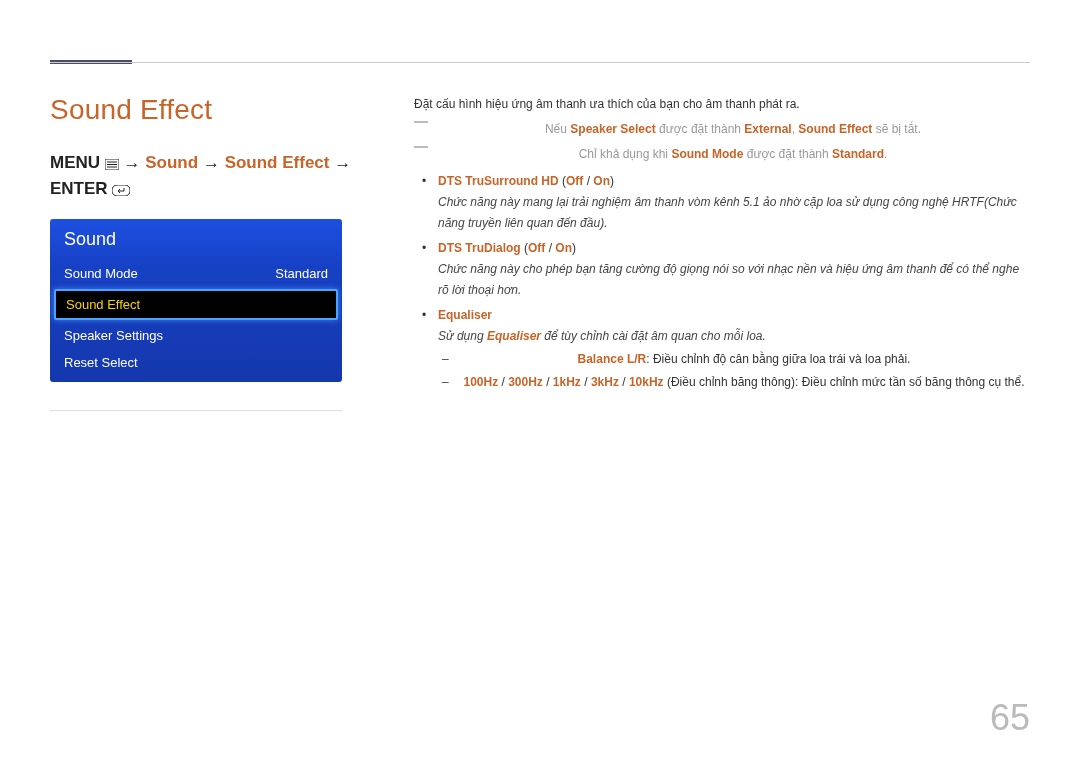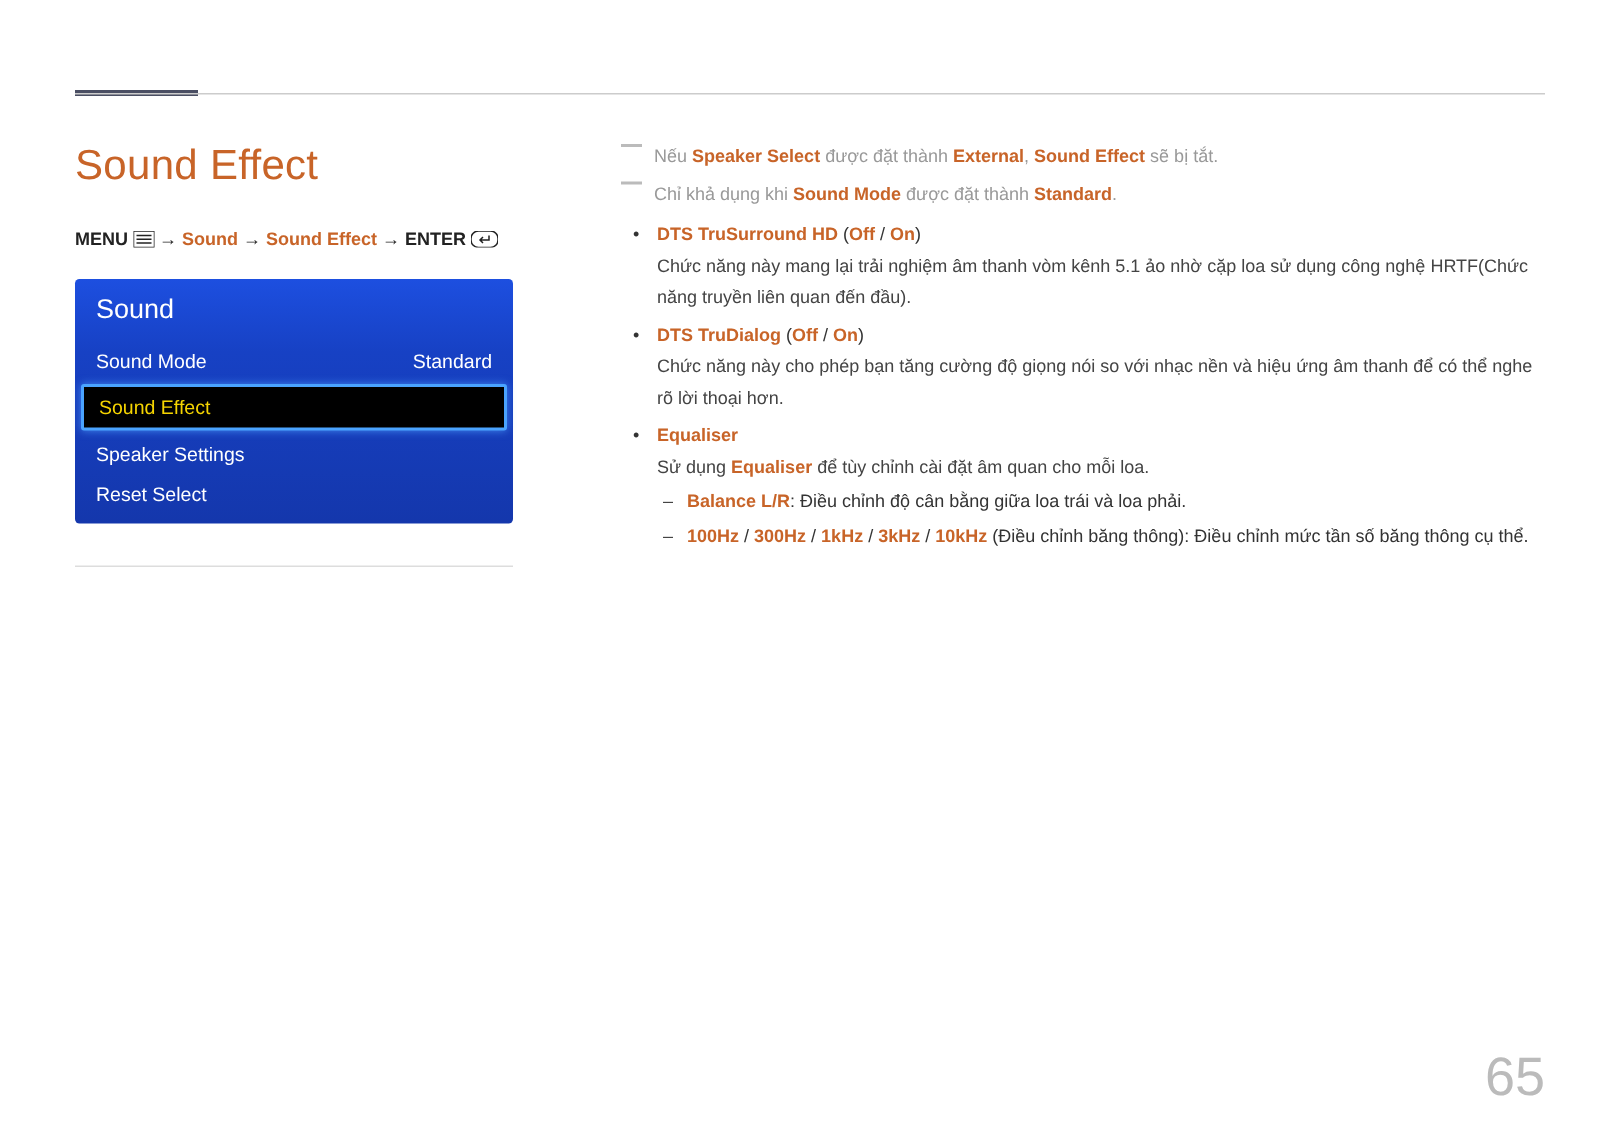--- a/index.html
+++ b/index.html
@@ -46,21 +46,21 @@
   .left-col { width: 340px; flex-shrink: 0; }
   .right-col { flex: 1; line-height: 1.75; }
   .title {
     font-size: 28px;
     color: #c86428;
     font-weight: 400;
     margin-bottom: 24px;
     letter-spacing: 0.2px;
   }
   .breadcrumb {
-    font-size: 12px;
+    font-size: 17px;
     font-weight: bold;
     color: #222;
     margin-bottom: 18px;
     line-height: 1.5;
   }
   .breadcrumb .hl { color: #c86428; }
   .menu-icon, .enter-icon {
     display: inline-block;
     vertical-align: -2px;
   }
@@ -110,42 +110,43 @@
     color: #888;
     line-height: 1.5;
   }
 
   
   .right-col p { margin-bottom: 4px; }
   .note-line {
     color: #999;
     position: relative;
     padding-left: 22px;
+    text-align: center;
   }
   .note-line .dash {
     position: absolute;
     left: 0;
     top: 2px;
     width: 14px;
     height: 2px;
     background: #bbb;
   }
   .hl { color: #c86428; font-weight: bold; }
   ul.feat { list-style: none; padding-left: 0; margin-top: 6px; }
   ul.feat > li { position: relative; padding-left: 24px; margin-bottom: 4px; }
   ul.feat > li::before {
     content: "•";
     position: absolute;
     left: 8px;
     top: 0;
     color: #333;
   }
-  ul.feat .desc { color: #444; }
+  ul.feat .desc { color: #444; font-style: italic; }
   ul.sub { list-style: none; padding-left: 0; margin-top: 2px; }
-  ul.sub > li { position: relative; padding-left: 20px; margin-bottom: 2px; }
+  ul.sub > li { position: relative; padding-left: 20px; margin-bottom: 2px; text-align: center; }
   ul.sub > li::before {
     content: "–";
     position: absolute;
     left: 4px;
     top: 0;
     color: #444;
   }
 </style>
 </head>
 <body>
@@ -197,20 +198,21 @@
       </div>
       <div class="tv-row">
         <span>Reset Select</span>
       </div>
     </div>
 
     <hr class="divider">
   </div>
 
   <div class="right-col">
+    <p>Đặt cấu hình hiệu ứng âm thanh ưa thích của bạn cho âm thanh phát ra.</p>
 
     <p class="note-line">
       <span class="dash"></span>
       <span>Nếu </span><span class="hl">Speaker Select</span><span> được đặt thành </span><span class="hl">External</span><span>, </span><span class="hl">Sound Effect</span><span> sẽ bị tắt.</span>
     </p>
     <p class="note-line">
       <span class="dash"></span>
       <span>Chỉ khả dụng khi </span><span class="hl">Sound Mode</span><span> được đặt thành </span><span class="hl">Standard</span><span>.</span>
     </p>
 

